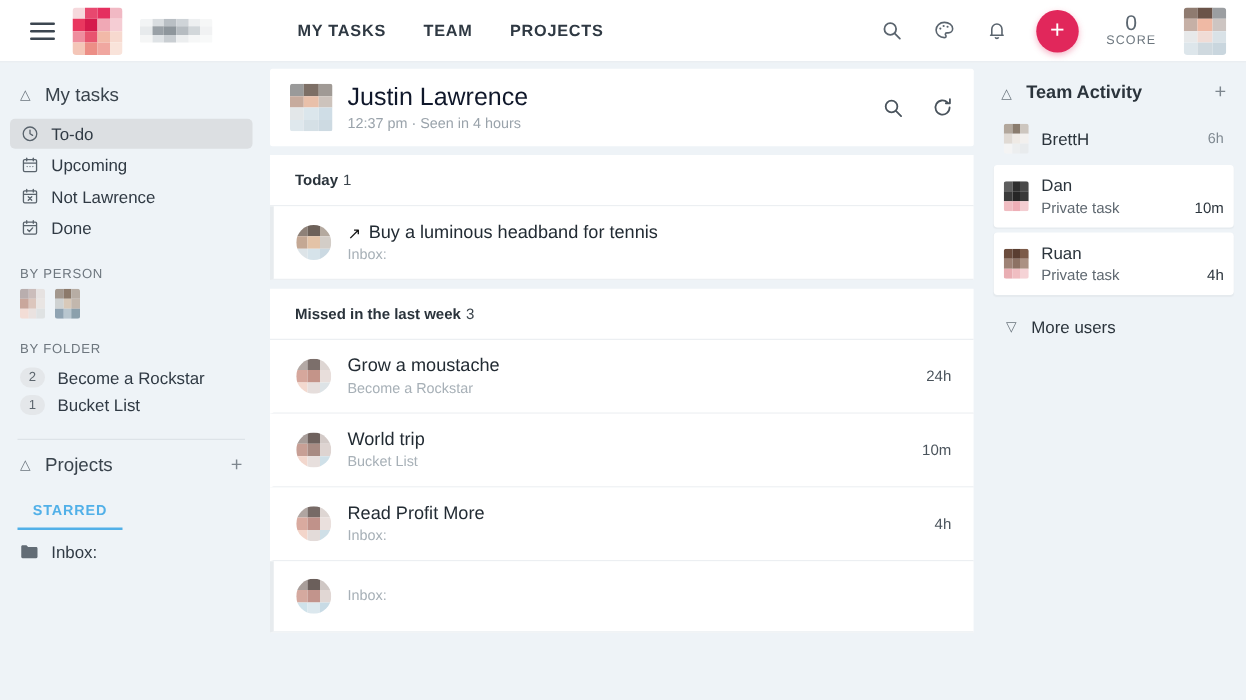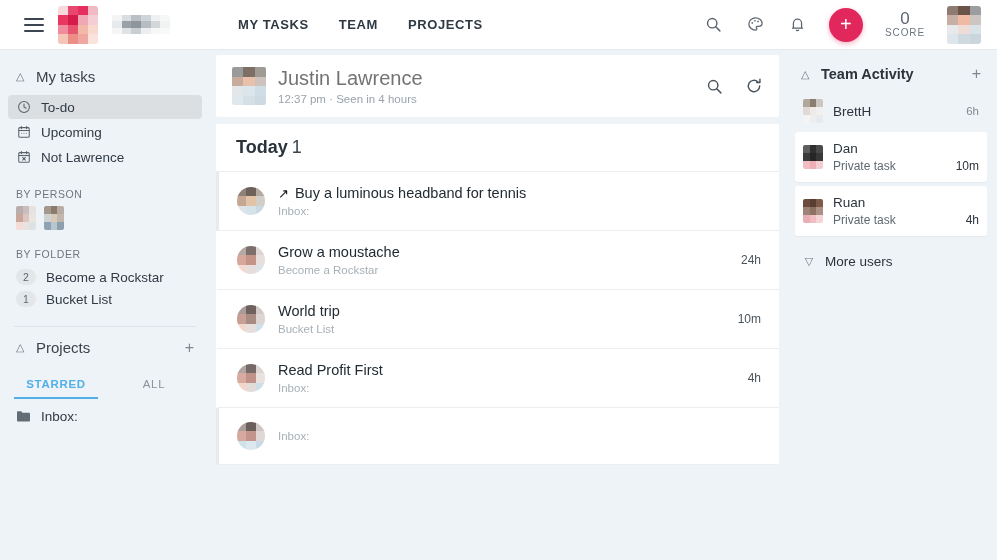--- a/index.html
+++ b/index.html
@@ -106,35 +106,35 @@
   
   .main { flex: 1 1 auto; min-width: 0; display: flex; flex-direction: column;
           padding: 5px 6px 0 6px; overflow: hidden; }
   .main-head {
     background: #fff; display: flex; align-items: center;
     padding: 12px 16px; gap: 12px; border-radius: 2px;
   }
   .mh-av { width: 34px; height: 38px; overflow: hidden; border-radius: 2px;
            display: grid; grid-template-columns: repeat(3,1fr); grid-template-rows: repeat(4,1fr); }
   .mh-txt { display: flex; flex-direction: column; gap: 3px; }
-  .mh-name { font-size: 20px; color: #737373; font-weight: 400; }
+  .mh-name { font-size: 20px; color: #0f172a; font-weight: 400; }
   .mh-sub { font-size: 11.5px; color: #9aa3ab; }
   .mh-actions { margin-left: auto; display: flex; align-items: center; gap: 22px; }
   .mh-ic { color: #49535c; cursor: pointer; display: flex; }
   .new-task {
     background: #e1275b; color: #fff; border: none; border-radius: 3px;
     font-size: 12px; font-weight: 700; letter-spacing: .6px;
     padding: 9px 13px; cursor: pointer; text-transform: uppercase;
     font-family: "Liberation Sans", sans-serif;
     box-shadow: 0 1px 3px rgba(0,0,0,.18);
   }
   .scroll { flex: 1 1 auto; overflow: hidden; }
   .sec-title {
     background: #fff; padding: 13px 0 13px 20px; margin-top: 7px;
-    font-size: 18px; color: #2a333b; font-weight: 700;
+    font-size: 12px; color: #2a333b; font-weight: 700;
     border-bottom: 1px solid #eceff2;
   }
   .sec-title .cnt { font-weight: 400; color: #3b444c; margin-left: 4px; }
   .task {
     background: #fff; display: flex; align-items: center;
     padding: 13px 18px 13px 18px; gap: 13px;
     border-bottom: 1px solid #eceff2; border-left: 3px solid transparent;
     cursor: pointer; min-height: 57px;
   }
   .task.accent { border-left-color: #e7ebee; }
@@ -310,20 +310,32 @@
             <svg width="14" height="14" viewBox="0 0 16 16" fill="none" stroke="currentColor" stroke-width="1.2">
               <rect x="2" y="3" width="12" height="11" rx="1.2"></rect>
                 <line x1="2" y1="6.3" x2="14" y2="6.3"></line>
               <line x1="5" y1="1.8" x2="5" y2="4.2" stroke-linecap="round"></line>
                 <line x1="11" y1="1.8" x2="11" y2="4.2" stroke-linecap="round"></line>
               <path d="M6.4 8.4l3.2 3.2M9.6 8.4l-3.2 3.2" stroke-linecap="round"></path>
             </svg>
           </span>
           <span>Not Lawrence</span>
         </div>
+        <div class="nav-item">
+          <span class="ic">
+            <svg width="14" height="14" viewBox="0 0 16 16" fill="none" stroke="currentColor" stroke-width="1.2">
+              <rect x="2" y="3" width="12" height="11" rx="1.2"></rect>
+                <line x1="2" y1="6.3" x2="14" y2="6.3"></line>
+              <line x1="5" y1="1.8" x2="5" y2="4.2" stroke-linecap="round"></line>
+                <line x1="11" y1="1.8" x2="11" y2="4.2" stroke-linecap="round"></line>
+              <path d="M5.8 10l1.6 1.6 3-3.3" stroke-linecap="round" stroke-linejoin="round"></path>
+            </svg>
+          </span>
+          <span>Done</span>
+        </div>
       </div>
 
       <div class="group-label">BY PERSON</div>
       <div class="person-row">
         <div class="px-av" id="bp-av-0">
             <i style="background: rgb(185, 174, 174); display: block;"></i>
             <i style="background: rgb(203, 189, 187); display: block;"></i>
             <i style="background: rgb(230, 226, 225); display: block;"></i>
             <i style="background: rgb(201, 167, 156); display: block;"></i>
             <i style="background: rgb(220, 198, 189); display: block;"></i>
@@ -358,21 +370,20 @@
       <div class="divider"></div>
 
       <div class="sec-head">
         <span class="chev">△</span>
         <span class="t">Projects</span>
         <span class="plus">+</span>
       </div>
 
       <div class="tabs">
         <div class="tab active">STARRED</div>
-        <div class="tab second">ALL</div>
       </div>
 
       <div class="proj-item">
         <span class="folder-ic">
           <svg width="15" height="13" viewBox="0 0 16 14" fill="currentColor">
             <path d="M1 2.4c0-.6.5-1.1 1.1-1.1h3.4l1.4 1.6h7c.6 0 1.1.5 1.1 1.1v7.3c0 .6-.5 1.1-1.1 1.1H2.1c-.6 0-1.1-.5-1.1-1.1z"></path>
           </svg>
         </span>
         <span>Inbox:</span>
       </div>
@@ -431,20 +442,21 @@
             </div>
             <div class="t-body">
               <div class="t-title">
                 <span class="t-cursor" style="transform: scaleX(-1); font-size: 13px;">↖</span>
                 <span>Buy a luminous headband for tennis</span>
               </div>
               <div class="t-sub">Inbox:</div>
             </div>
             <div class="t-time"></div>
           </div>
+          <div class="sec-title"><span>Missed in the last week</span><span class="cnt">3</span></div>
           <div class="task">
             <div class="t-av">
               <i style="background: rgb(180, 169, 165); display: block;"></i>
               <i style="background: rgb(124, 111, 107); display: block;"></i>
               <i style="background: rgb(222, 214, 211); display: block;"></i>
               <i style="background: rgb(214, 167, 156); display: block;"></i>
               <i style="background: rgb(196, 148, 137); display: block;"></i>
               <i style="background: rgb(232, 222, 219); display: block;"></i>
               <i style="background: rgb(243, 217, 207); display: block;"></i>
               <i style="background: rgb(230, 222, 220); display: block;"></i>
@@ -485,21 +497,21 @@
               <i style="background: rgb(222, 214, 211); display: block;"></i>
               <i style="background: rgb(217, 170, 159); display: block;"></i>
               <i style="background: rgb(192, 146, 138); display: block;"></i>
               <i style="background: rgb(234, 224, 221); display: block;"></i>
               <i style="background: rgb(243, 213, 202); display: block;"></i>
               <i style="background: rgb(227, 219, 217); display: block;"></i>
               <i style="background: rgb(207, 223, 231); display: block;"></i>
             </div>
             <div class="t-body">
               <div class="t-title">
-                <span>Read Profit First</span>
+                <span>Read Profit More</span>
               </div>
               <div class="t-sub">Inbox:</div>
             </div>
             <div class="t-time">4h</div>
           </div>
           <div class="task accent">
             <div class="t-av">
               <i style="background: rgb(169, 158, 154); display: block;"></i>
               <i style="background: rgb(107, 95, 91); display: block;"></i>
               <i style="background: rgb(207, 199, 196); display: block;"></i>

